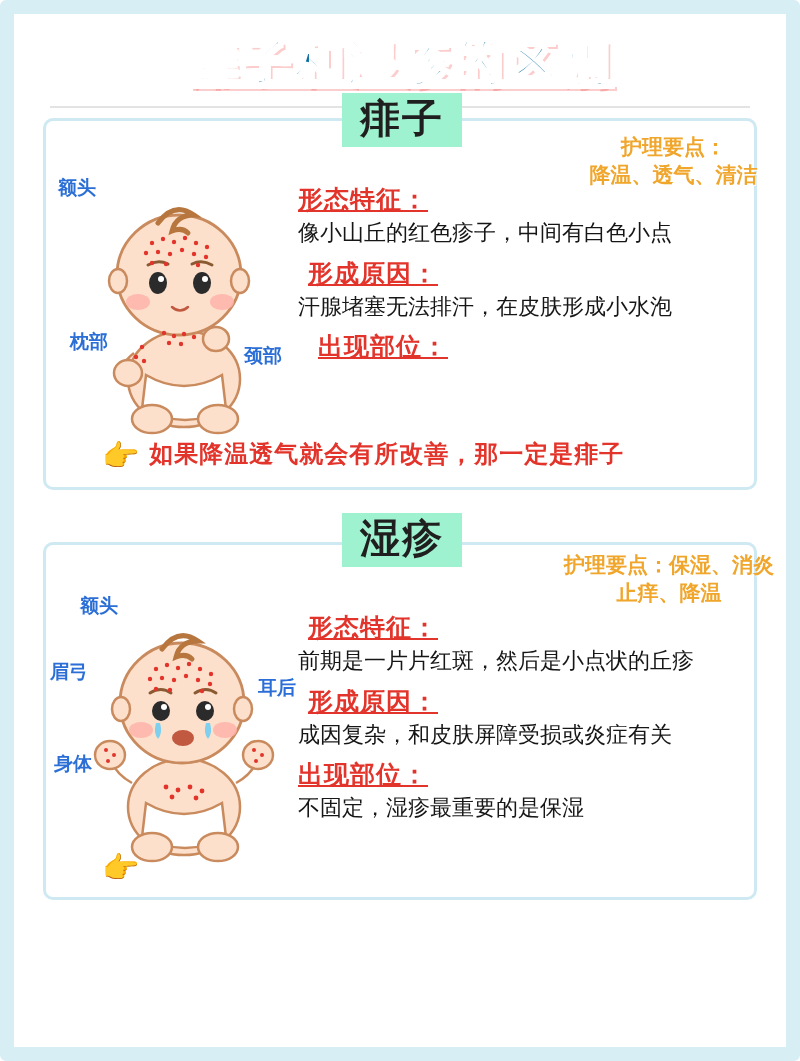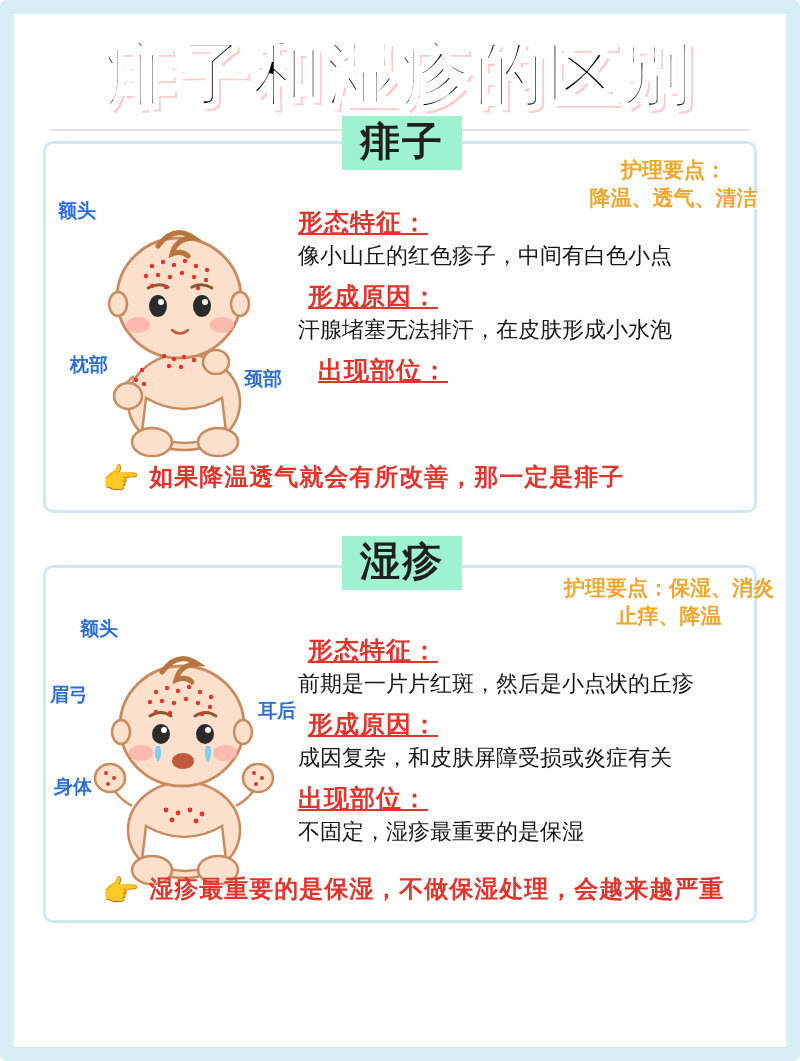--- a/index.html
+++ b/index.html
@@ -28,31 +28,32 @@
     left: 0; top: 0; right: 0; bottom: 0;
     background: #ffffff;
   }
 
   
   .title-wrap {
     margin-top: 22px;
     text-align: center;
   }
   .main-title {
-    font-size: 70px;
-    font-weight: bold;
-    color: #000000;
+    font-size: 49px;
+    font-weight: bold;
+    color: #0369a1;
     letter-spacing: 4px;
     line-height: 1.1;
     -webkit-text-stroke: 2px #ffffff;
     text-shadow:
       3px 0 0 #fff, -3px 0 0 #fff, 0 3px 0 #fff, 0 -3px 0 #fff,
       3px 3px 0 #fff, -3px -3px 0 #fff, 3px -3px 0 #fff, -3px 3px 0 #fff,
       5px 5px 0 rgba(239,59,54,0.25);
     font-family: "DejaVu Sans", sans-serif;
+    text-decoration: underline;
   }
   .divider {
     width: 700px;
     height: 2px;
     background: #e3e3e3;
     margin: 16px auto 10px auto;
   }
 
   
   .card {
@@ -354,18 +355,17 @@
         <div class="label indent1">形态特征：</div>
         <div class="body-text">前期是一片片红斑，然后是小点状的丘疹</div>
         <div class="label indent1">形成原因：</div>
         <div class="body-text">成因复杂，和皮肤屏障受损或炎症有关</div>
         <div class="label">出现部位：</div>
         <div class="body-text">不固定，湿疹最重要的是保湿</div>
       </div>
 
       <div class="tip">
         <span class="hand">👉</span>
-        <span class="tip-text">湿疹最重要的是保湿，不做保湿处理，会越来越严重</span>
       </div>
     </div>
 
   </div>
 </div>
 
 </body></html>

